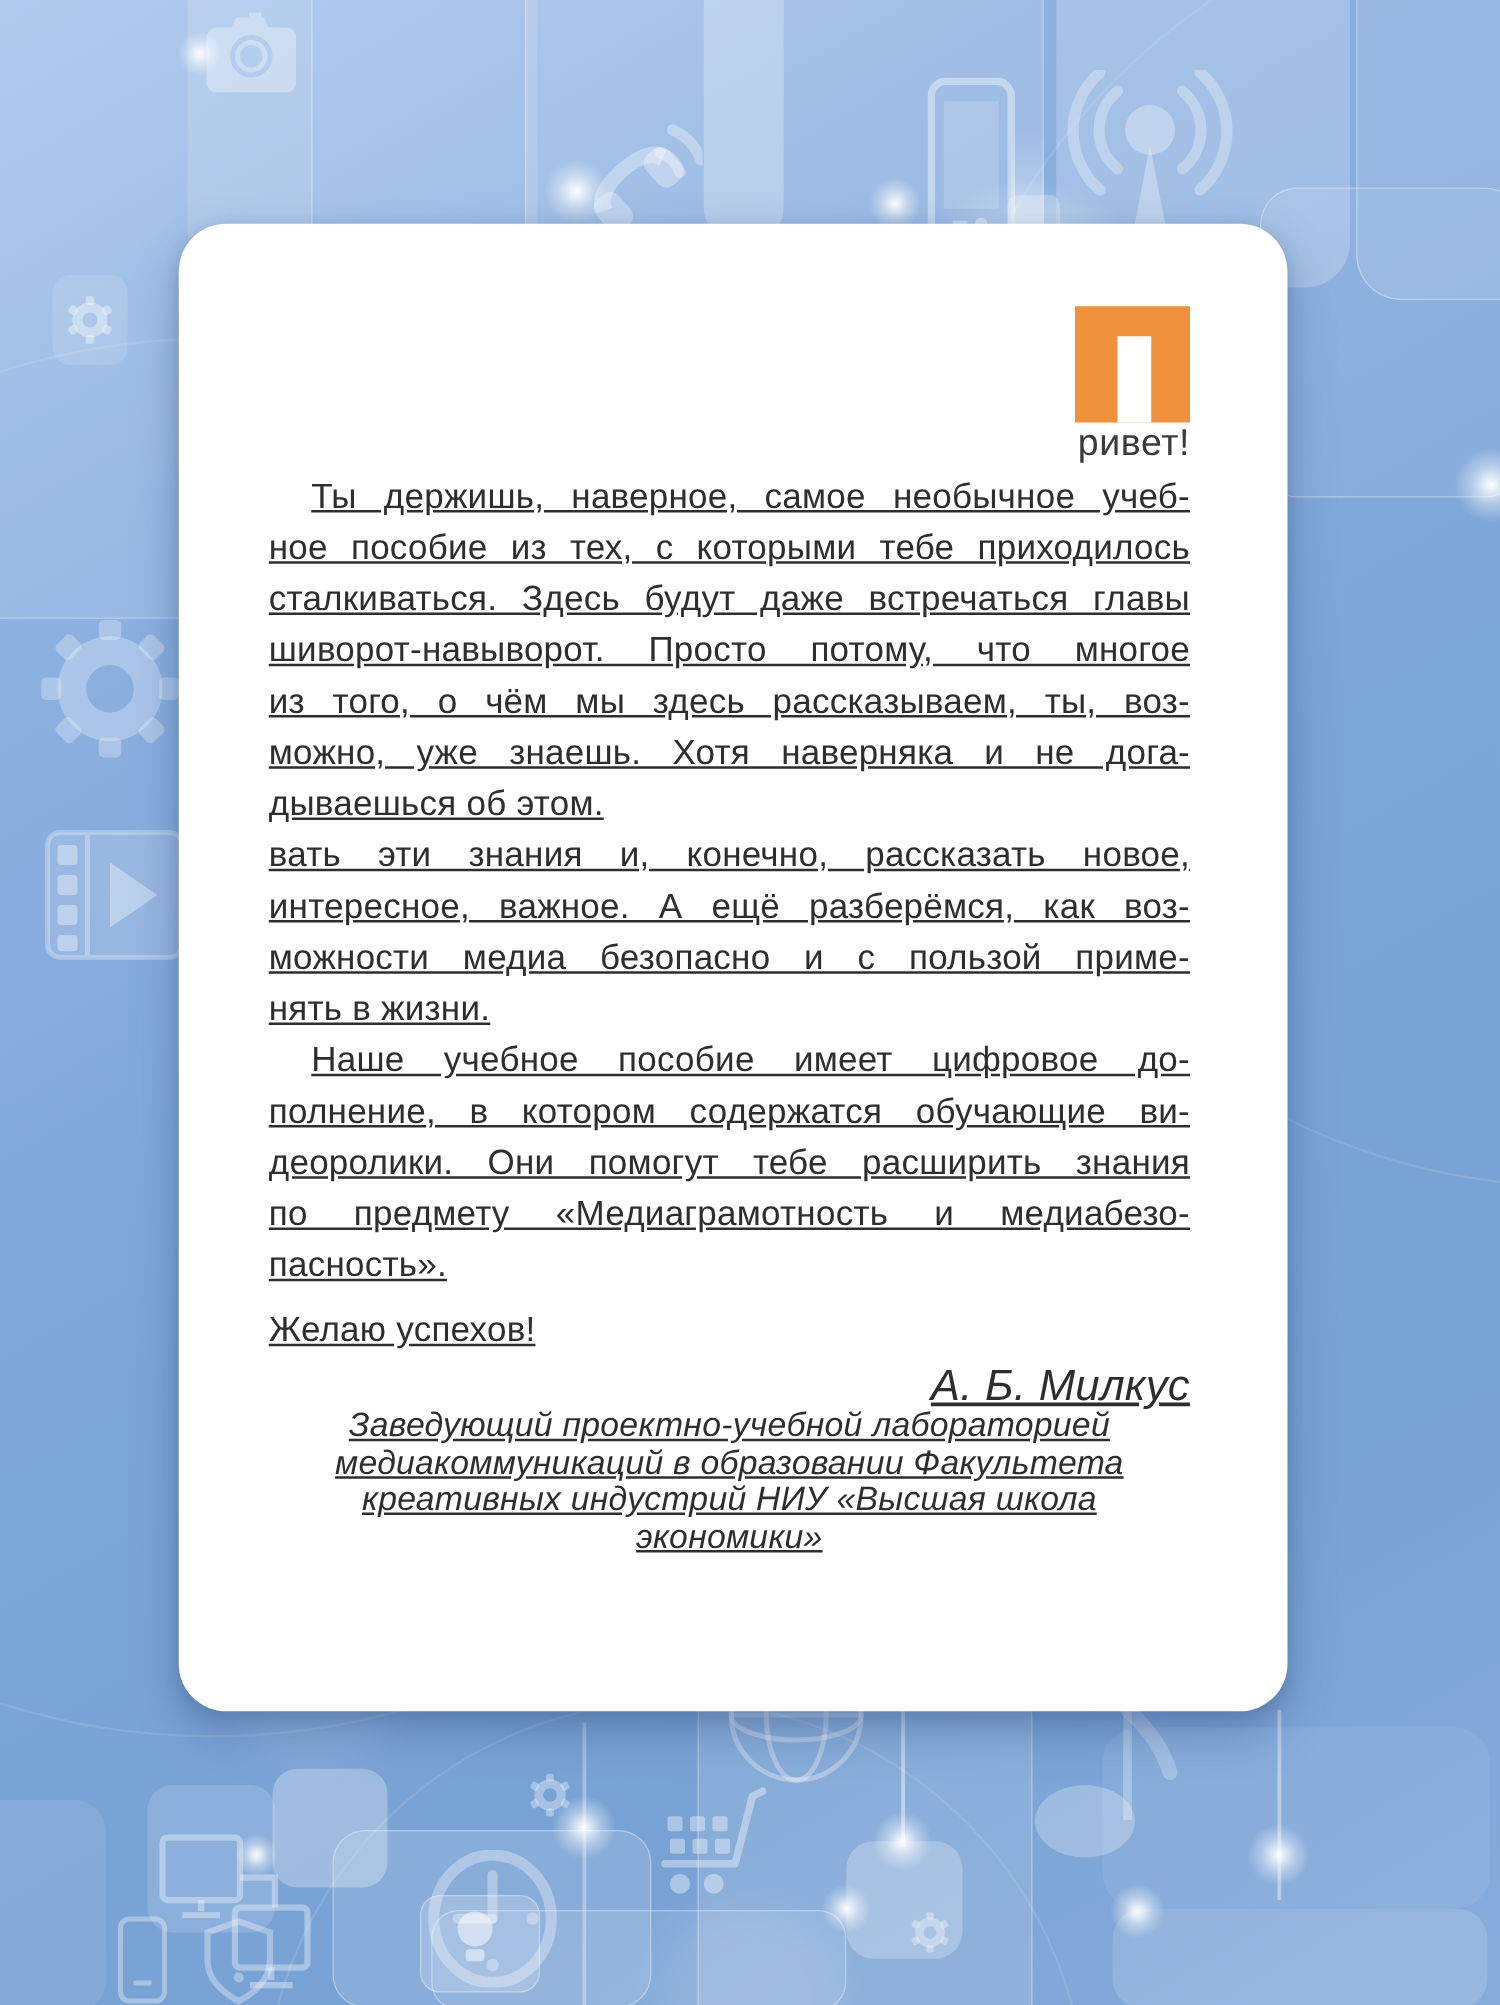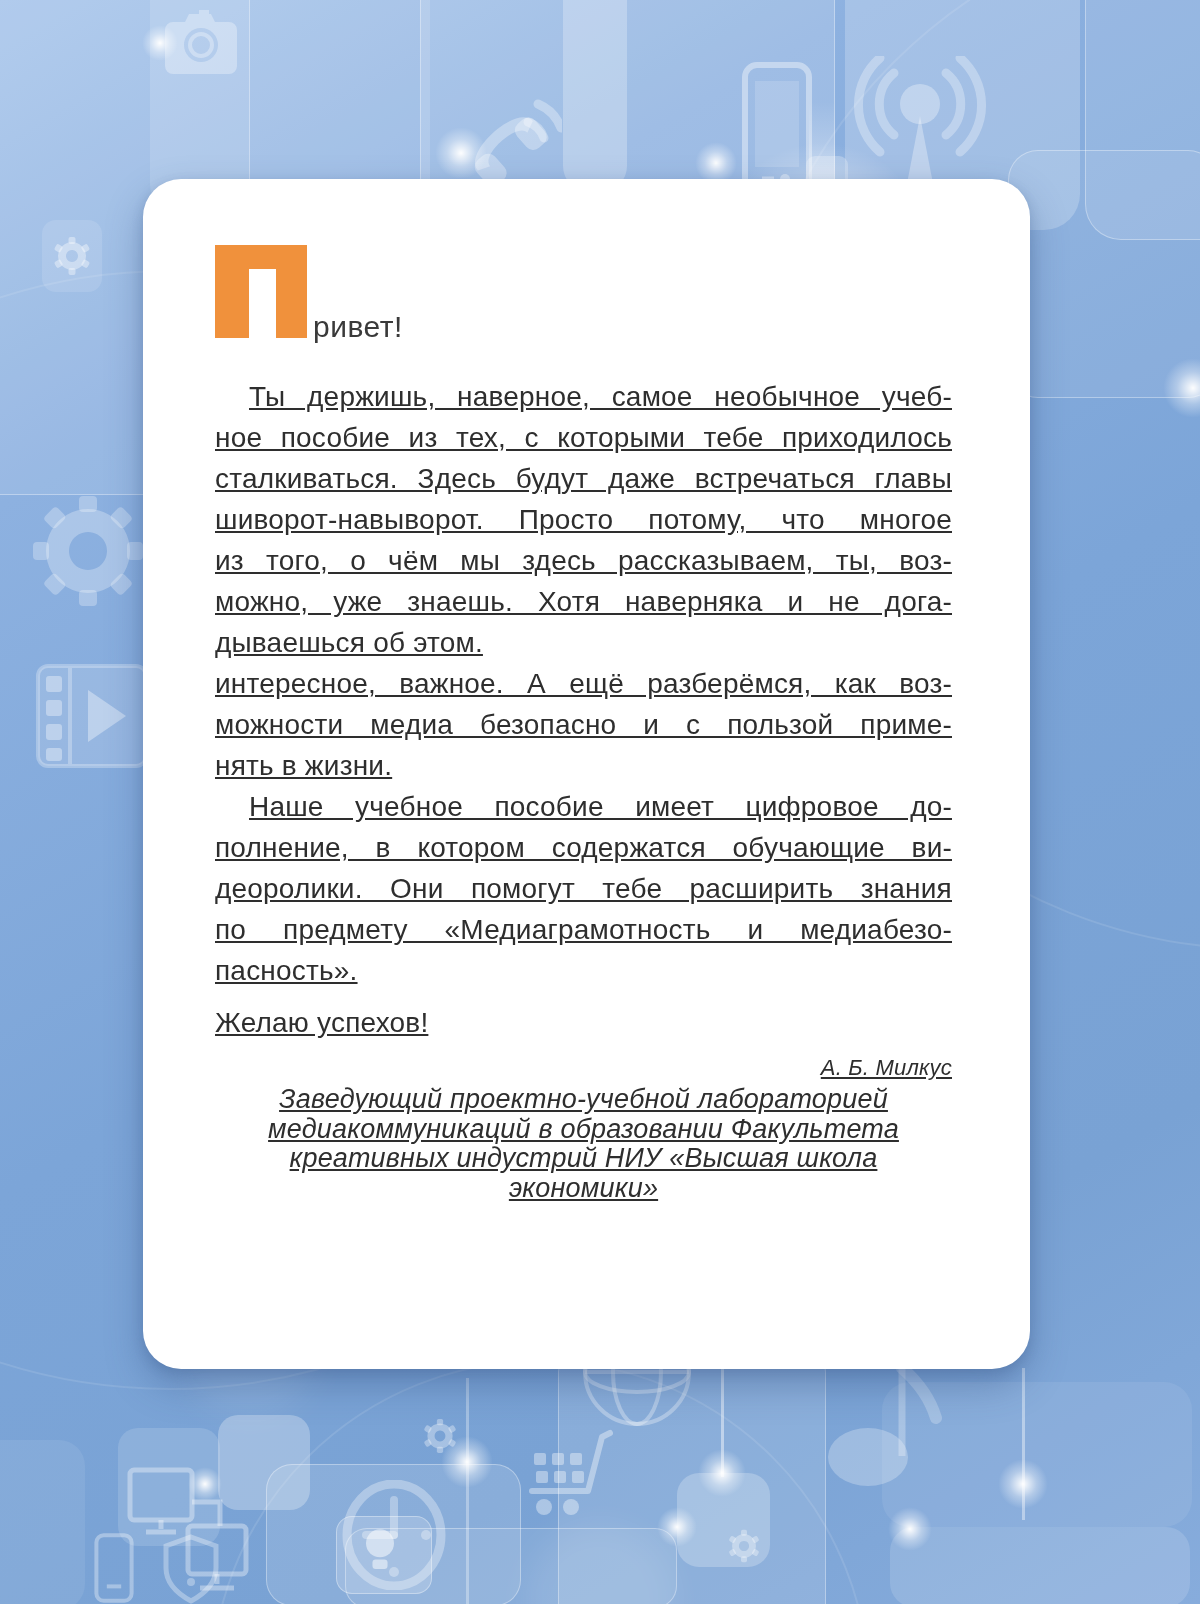--- a/index.html
+++ b/index.html
@@ -30,35 +30,35 @@
   .ray.h{background:linear-gradient(90deg,rgba(255,255,255,0),rgba(255,255,255,.75),rgba(255,255,255,0));}
   .ray.v{background:linear-gradient(180deg,rgba(255,255,255,0),rgba(255,255,255,.75),rgba(255,255,255,0));}
   .icon{position:absolute;}
   
   .card{
     position:absolute;left:143px;top:179px;width:887px;height:1190px;
     background:#FFFFFF;border-radius:38px;
     box-shadow:0 16px 36px rgba(50,80,130,.38),0 4px 12px rgba(50,80,130,.20);
     padding:66px 78px 0 72px;
   }
-  .greeting{display:flex;align-items:flex-end;height:93px;margin-bottom:38px;}
+  .greeting{display:flex;align-items:flex-end;height:93px;margin-bottom:38px;flex-direction:column;}
   .pcap{position:relative;width:92px;height:93px;background:var(--accent);flex:0 0 auto;}
   .pcap-notch{position:absolute;left:34px;top:24px;width:27px;bottom:0;background:#FFFFFF;}
   .sr{position:absolute;opacity:0;font-size:8px;}
   .greeting-rest{
     font-size:30px;color:#3A3A3A;margin-left:6px;margin-bottom:-6px;
     letter-spacing:.5px;
   }
   .text-col{color:var(--text);font-size:28px;line-height:41px;letter-spacing:.2px;text-decoration:underline;}
   .para .line{text-align:justify;text-align-last:justify;text-justify:inter-word;}
   .para .line.last{text-align-last:left;}
   .para .line.first{text-indent:34px;}
   .wish{margin-top:12px;text-align:left;font-size:28px;line-height:40px;color:var(--text);}
   .signature{font-style:italic;color:var(--text);}
-  .sig-name{margin-top:8px;text-align:right;font-size:22px;line-height:34px;}
+  .sig-name{margin-top:8px;text-align:right;font-size:35px;line-height:34px;}
   .sig-title{font-size:27px;line-height:29.5px;}
   .sig-title .line{text-align:center;}
 </style>
 </head>
 <body>
 
 <div class="bg">
 
   <div class="tile bordered" style="left:-70px;top:-70px;width:320px;height:565px;background:rgba(255,255,255,.10);"></div>
   <div class="tile" style="left:150px;top:-50px;width:280px;height:270px;background:rgba(255,255,255,.14);"></div>
@@ -283,20 +283,21 @@
     <div class="para">
         <div class="line first">Ты держишь, наверное, самое необычное учеб-</div>
         <div class="line">ное пособие из тех, с которыми тебе приходилось</div>
         <div class="line">сталкиваться. Здесь будут даже встречаться главы</div>
         <div class="line">шиворот-навыворот. Просто потому, что многое</div>
         <div class="line">из того, о чём мы здесь рассказываем, ты, воз-</div>
         <div class="line">можно, уже знаешь. Хотя наверняка и не дога-</div>
         <div class="line last">дываешься об этом.</div>
       </div>
     <div class="para">
+        <div class="line">вать эти знания и, конечно, рассказать новое,</div>
         <div class="line">интересное, важное. А ещё разберёмся, как воз-</div>
         <div class="line">можности медиа безопасно и с пользой приме-</div>
         <div class="line last">нять в жизни.</div>
       </div>
     <div class="para">
         <div class="line first">Наше учебное пособие имеет цифровое до-</div>
         <div class="line">полнение, в котором содержатся обучающие ви-</div>
         <div class="line">деоролики. Они помогут тебе расширить знания</div>
         <div class="line">по предмету «Медиаграмотность и медиабезо-</div>
         <div class="line last">пасность».</div>

